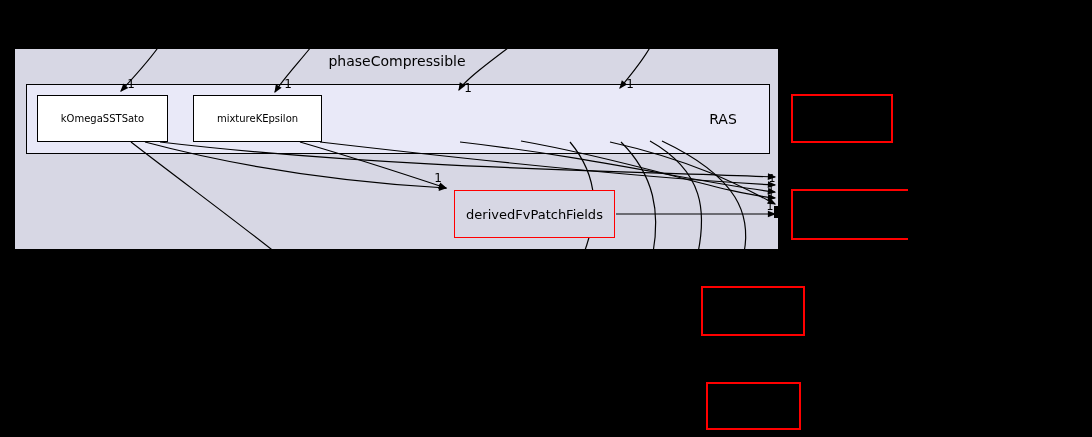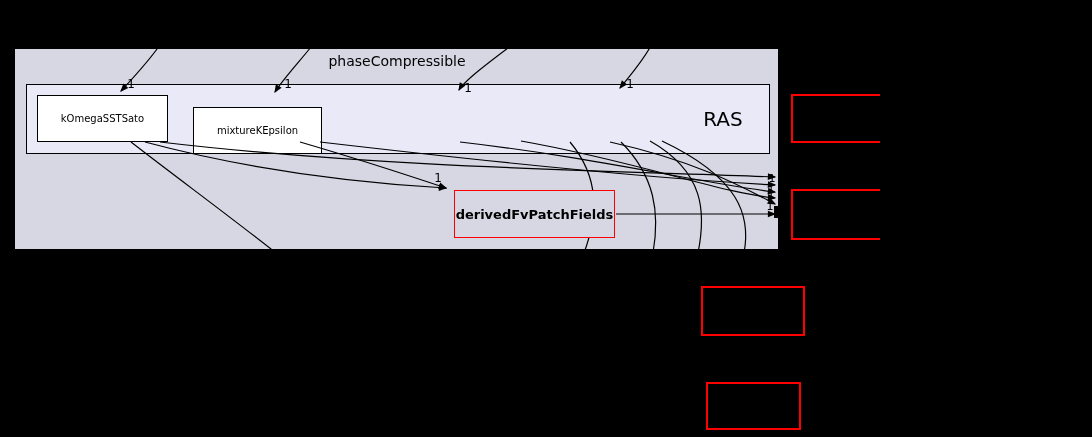--- a/index.html
+++ b/index.html
@@ -12,20 +12,21 @@
     --edge-color:#000000;
     --text-color:#000000;
   }
   html,body{margin:0;padding:0;background:var(--background);}
   .canvas{
     position:relative;
     width:880px;height:437px;
     background:var(--background);
     font-family:"DejaVu Sans","Liberation Sans",sans-serif;
     overflow:hidden;
+    padding-left:28px;
   }
   .cluster{
     position:absolute;
     background:var(--cluster-fill);
     border:1px solid var(--node-border);
     box-sizing:border-box;
   }
   .inner-cluster{
     position:absolute;
     background:var(--inner-cluster-fill);
@@ -63,21 +64,21 @@
     background:transparent;
     border:2.5px solid var(--external-border);
     box-sizing:border-box;
     display:flex;align-items:center;justify-content:center;
     font-size:13px;color:var(--text-color);
     cursor:pointer;
   }
   .group-label{
     position:absolute;
     transform:translate(-50%,-50%);
-    font-size:20px;color:var(--text-color);
+    font-size:14px;color:var(--text-color);
   }
   .edge-label{
     position:absolute;
     transform:translate(-50%,-50%);
     font-size:11px;color:var(--text-color);
     line-height:1;
   }
   .edges-svg{
     position:absolute;left:0;top:0;
     pointer-events:none;
@@ -88,21 +89,21 @@
 
 <div class="canvas">
 
   <div class="cluster" style="left:14px;top:48px;width:765px;height:202px;"></div>
   <span class="cluster-title" style="left:397px;top:53px;">phaseCompressible</span>
 
   <div class="inner-cluster" style="left:26px;top:84px;width:744px;height:70px;"></div>
   <span class="group-label" style="left:723px;top:119px;">RAS</span>
 
   <div class="node" style="left:37px;top:95px;width:131px;height:47px;">kOmegaSSTSato</div>
-  <div class="node" style="left:193px;top:107px;width:129px;height:47px;">mixtureKEpsilon</div>
+  <div class="node" style="left:193px;top:95px;width:129px;height:47px;">mixtureKEpsilon</div>
 
   <svg class="edges-svg" width="1092" height="437" viewBox="0 0 1092 437">
     <defs>
       <marker id="arr" viewBox="0 0 10 10" refX="8.5" refY="5" markerWidth="9" markerHeight="7" orient="auto-start-reverse">
         <path d="M0,1 L10,5 L0,9 z" fill="#000"></path>
       </marker>
     </defs>
     <g stroke="#000" stroke-width="1.2" fill="none">
 
       <path d="M162,42 C150,60 133,78 121,91" marker-end="url(#arr)"></path>
@@ -123,21 +124,21 @@
       <path d="M131,142 C180,180 228,215 276,253"></path>
       <path d="M570,142 C600,178 598,215 584,253"></path>
       <path d="M621,142 C655,176 660,213 653,253"></path>
       <path d="M650,141 C705,172 706,213 698,253"></path>
       <path d="M662,141 C740,178 751,216 744,253"></path>
     </g>
 
     <rect x="774" y="206" width="5" height="12" fill="#000"></rect>
   </svg>
 
-  <div class="node-highlight" style="left:454px;top:190px;width:161px;height:48px;background:var(--cluster-fill);font-weight:bold;">derivedFvPatchFields</div>
+  <div class="node-highlight" style="left:454px;top:190px;width:161px;height:48px;background:var(--cluster-fill);">derivedFvPatchFields</div>
 
   <div class="external-box" style="left:791px;top:94px;width:102px;height:49px;">
     <span></span>
   </div>
   <div class="external-box" style="left:791px;top:189px;width:206px;height:51px;">
     <span></span>
   </div>
   <div class="external-box" style="left:701px;top:286px;width:104px;height:50px;">
     <span></span>
   </div>

